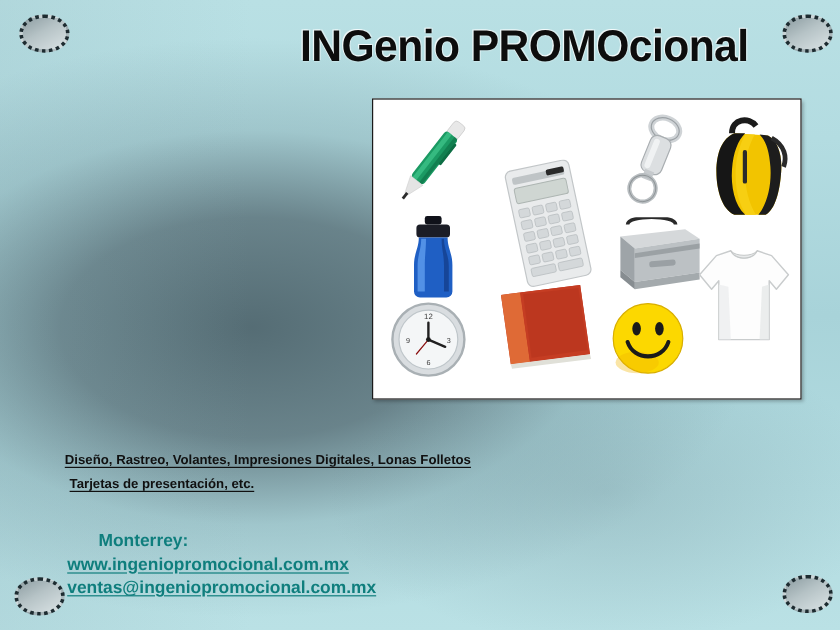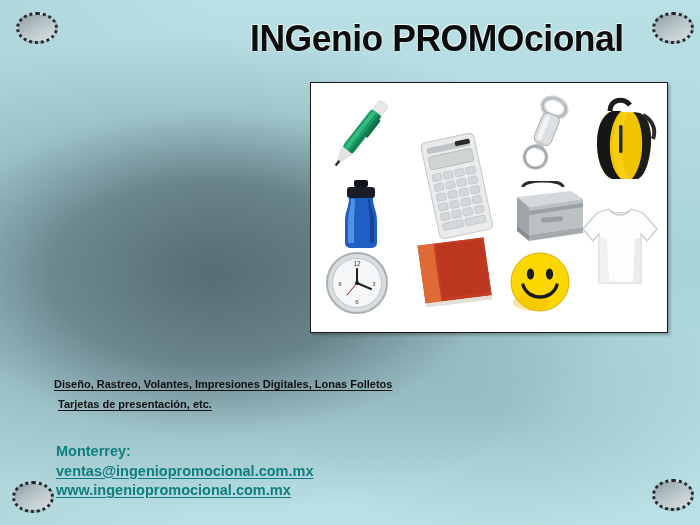--- a/index.html
+++ b/index.html
@@ -130,21 +130,21 @@
   
   .contact {
     position: absolute;
     left: 56px;
     top: 442px;
     font-size: 14.5px;
     font-weight: bold;
     color: #11807f;
     line-height: 19.5px;
   }
-  .contact .c-line { display: block; white-space: nowrap; color: #0f7e7d; }
+  .contact .c-line { display: block; white-space: nowrap; color: #0f7e7d; margin-left: 26px; }
   .contact .c-link {
     display: block;
     white-space: nowrap;
     color: #0f7e7d;
     text-decoration: underline;
     text-underline-offset: 2px;
     cursor: pointer;
   }
 </style>
 </head>
@@ -293,17 +293,17 @@
 
   </div>
 
   <div class="services">
     <span class="svc-line svc-line-1">Diseño, Rastreo, Volantes, Impresiones Digitales, Lonas Folletos</span>
     <span class="svc-line svc-line-2">Tarjetas de presentación, etc.</span>
   </div>
 
   <div class="contact">
     <span class="c-line">Monterrey:</span>
+    <span class="c-link">www.ingeniopromocional.com.mx</span>
     <span class="c-link">ventas@ingeniopromocional.com.mx</span>
-    <span class="c-link">www.ingeniopromocional.com.mx</span>
   </div>
 
 </div>
 
 </body></html>

